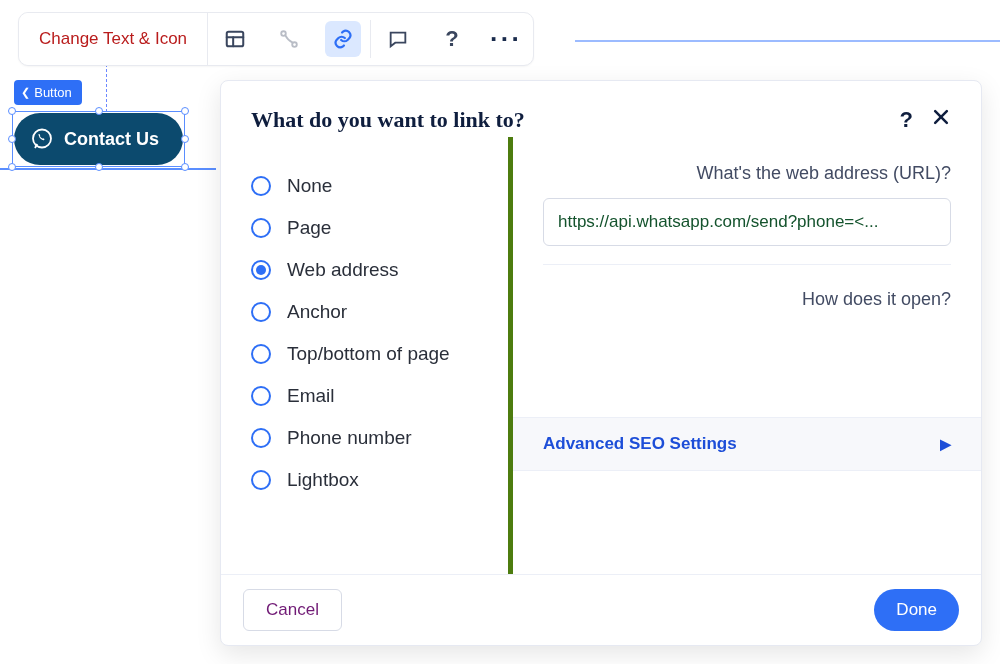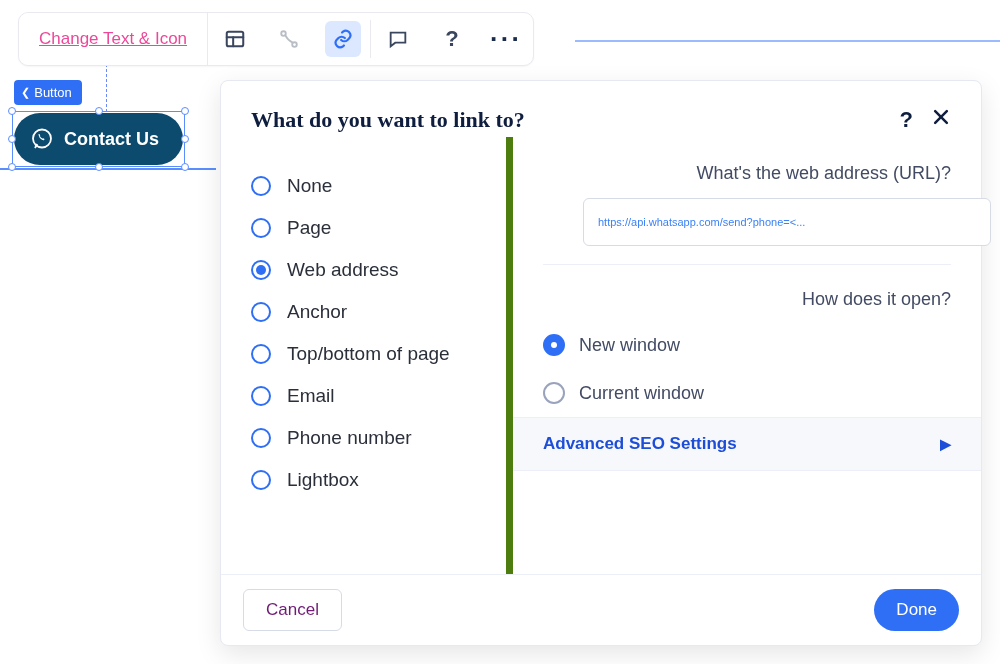--- a/index.html
+++ b/index.html
@@ -26,26 +26,25 @@
       height: 54px;
       box-shadow: 0 1px 2px rgba(0,0,0,.04);
       z-index: 5;
     }
     .toolbar .text-btn {
       padding: 0 20px;
       height: 52px;
       display: flex;
       align-items: center;
       font-size: 17px;
-      color: #ec4899;
+      color: #b91c1c;
       cursor: pointer;
       background: #fff;
       border-right: 1px solid #e8eaf0;
       border-radius: 10px 0 0 10px;
-      text-decoration: underline;
     }
     .toolbar .icon-btn {
       width: 54px;
       height: 52px;
       display: flex;
       align-items: center;
       justify-content: center;
       cursor: pointer;
       color: #3a465e;
     }
@@ -201,21 +200,21 @@
       font-size: 22px; font-weight: 700; cursor: pointer; color: #0f1e3e;
     }
 
     .dialog-body {
       flex: 1;
       display: flex;
       min-height: 0;
     }
     .leftcol {
       width: 292px;
-      border-right: 7px solid #4d7c0f;
+      border-right: 5px solid #4d7c0f;
       padding: 28px 22px 20px 30px;
       overflow-y: auto;
     }
     .radio-item {
       display: flex;
       align-items: center;
       gap: 16px;
       height: 42px;
       font-size: 19px;
       color: #2a2f3a;
@@ -247,27 +246,26 @@
       color: #424b63;
       margin-bottom: 14px;
       text-align: right;
     }
     .url-input {
       width: 100%;
       height: 48px;
       border: 1px solid #d7dbe6;
       border-radius: 6px;
       padding: 0 14px;
-      font-size: 11px;
-      color: #3b82f6;
+      font-size: 17px;
+      color: #14532d;
       outline: none;
       text-overflow: ellipsis;
       white-space: nowrap;
       overflow: hidden;
-      margin-left: 40px;
     }
     .sep {
       height: 1px; background: #eceff7; margin: 18px 0 24px 0;
     }
 
     .open-group { display: flex; flex-direction: column; gap: 6px; }
     .open-item {
       display: flex; align-items: center; gap: 14px; height: 42px;
       font-size: 18px; color: #424b63; cursor: pointer;
     }
@@ -452,30 +450,20 @@
         <span class="radio"></span>
         <span>Lightbox</span>
       </div>
     </div>
 
     <div class="rightcol">
       <div class="field-label">What's the web address (URL)?</div>
       <input class="url-input" value="https://api.whatsapp.com/send?phone=&lt;..." style="">
       <div class="sep"></div>
       <div class="field-label">How does it open?</div>
-      <div class="open-group">
-        <div class="open-item">
-          <span class="oradio checked"></span>
-          <span>New window</span>
-        </div>
-        <div class="open-item">
-          <span class="oradio"></span>
-          <span>Current window</span>
-        </div>
-      </div>
 
       <div class="seo-row">
         <span>Advanced SEO Settings</span>
         <span class="arrow">▶</span>
       </div>
     </div>
   </div>
 
   <div class="dialog-footer">
     <div class="btn btn-secondary">

